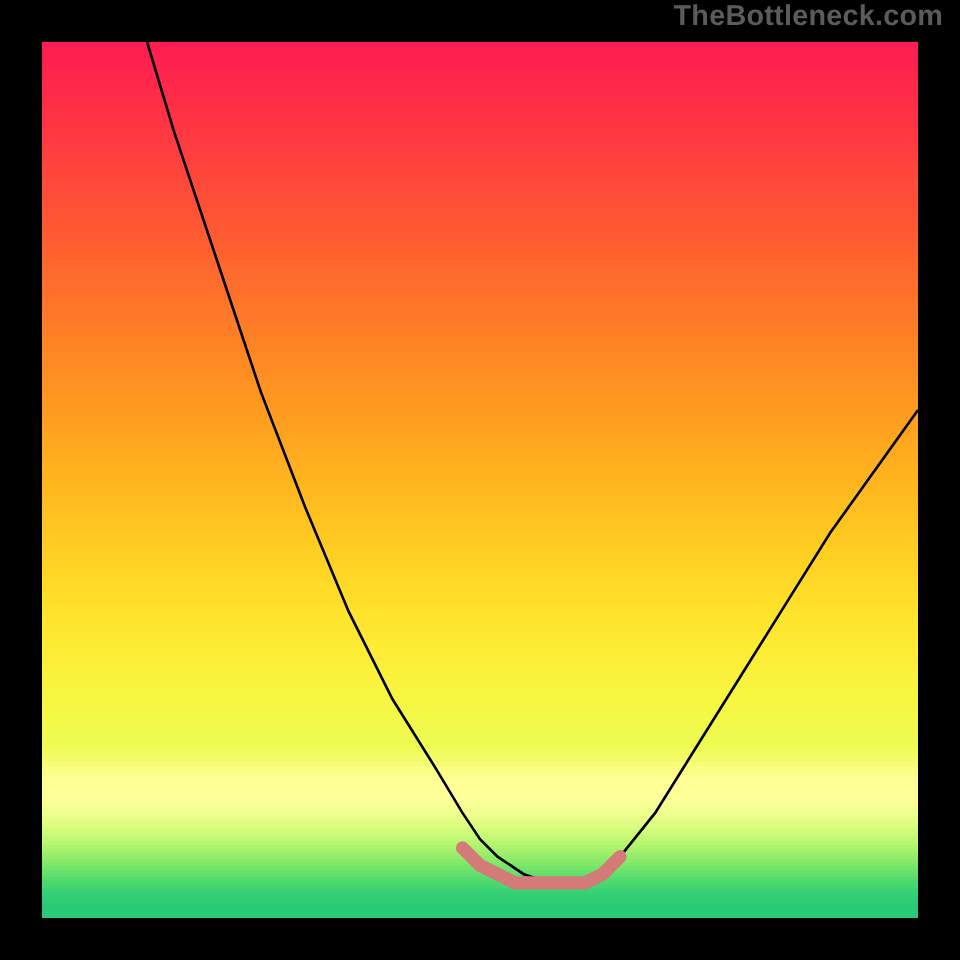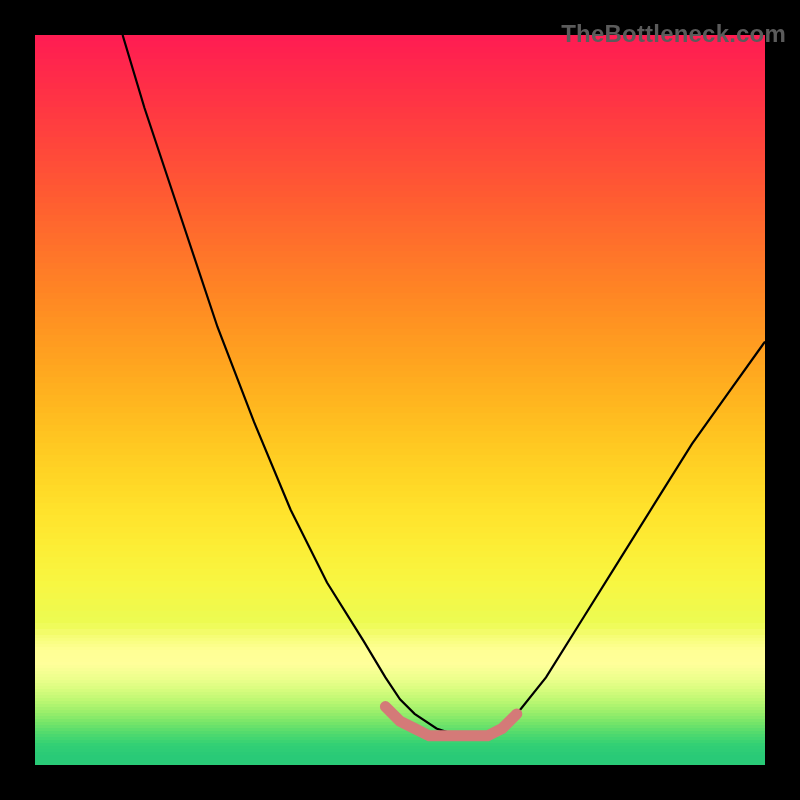--- a/index.html
+++ b/index.html
@@ -12,21 +12,21 @@
     font-family: Arial, Helvetica, sans-serif;
   }
   .stage {
     position: relative;
     width: 800px;
     height: 800px;
     background: #000;
   }
   .watermark {
     position: absolute;
-    top: 20px;
+    top: 0;
     right: 14px;
     font-size: 24px;
     font-weight: 600;
     color: #5b5b5b;
     z-index: 50;
     letter-spacing: 0.2px;
   }
   .plot {
     position: absolute;
     left: 35px;

